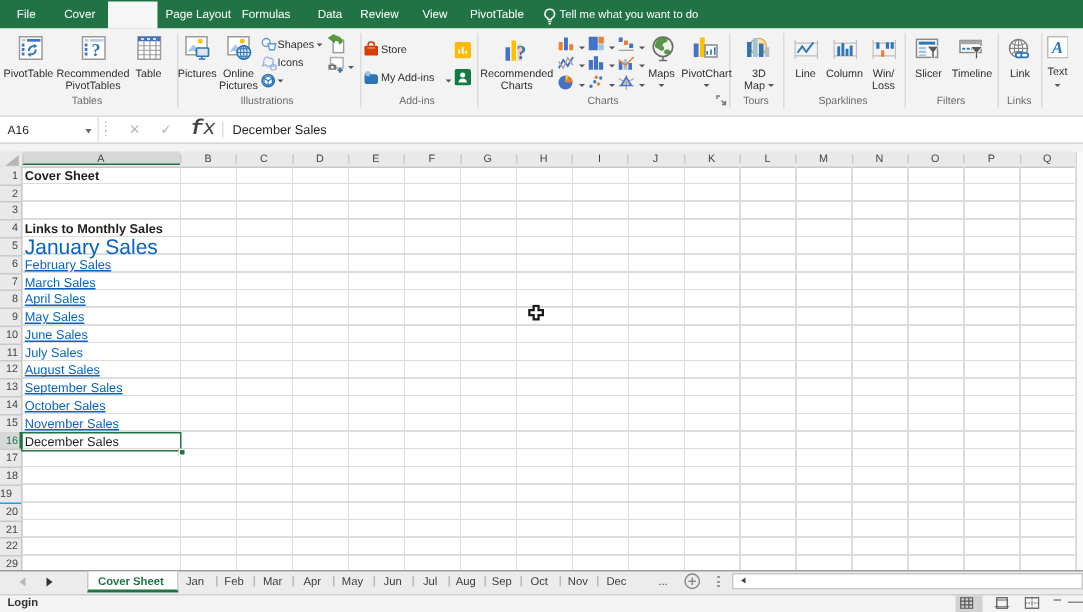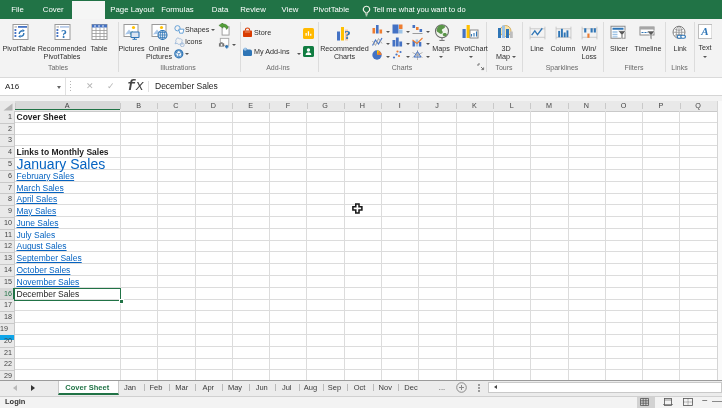--- a/index.html
+++ b/index.html
@@ -350,21 +350,21 @@
 <div class="a" style="left:0;top:205.12px;width:12.0px;height:11.79px;line-height:11.79px;font-size:7.2px;color:#444;text-align:right;padding-right:2px;border-bottom:1px solid #c9c9c9;box-sizing:content-box">9</div>
 <div class="a" style="left:0;top:216.90999999999997px;width:12.0px;height:11.79px;line-height:11.79px;font-size:7.2px;color:#444;text-align:right;padding-right:2px;border-bottom:1px solid #c9c9c9;box-sizing:content-box">10</div>
 <div class="a" style="left:0;top:228.7px;width:12.0px;height:11.79px;line-height:11.79px;font-size:7.2px;color:#444;text-align:right;padding-right:2px;border-bottom:1px solid #c9c9c9;box-sizing:content-box">11</div>
 <div class="a" style="left:0;top:240.49px;width:12.0px;height:11.79px;line-height:11.79px;font-size:7.2px;color:#444;text-align:right;padding-right:2px;border-bottom:1px solid #c9c9c9;box-sizing:content-box">12</div>
 <div class="a" style="left:0;top:252.27999999999997px;width:12.0px;height:11.79px;line-height:11.79px;font-size:7.2px;color:#444;text-align:right;padding-right:2px;border-bottom:1px solid #c9c9c9;box-sizing:content-box">13</div>
 <div class="a" style="left:0;top:264.07px;width:12.0px;height:11.79px;line-height:11.79px;font-size:7.2px;color:#444;text-align:right;padding-right:2px;border-bottom:1px solid #c9c9c9;box-sizing:content-box">14</div>
 <div class="a" style="left:0;top:275.86px;width:12.0px;height:11.79px;line-height:11.79px;font-size:7.2px;color:#444;text-align:right;padding-right:2px;border-bottom:1px solid #c9c9c9;box-sizing:content-box">15</div>
 <div class="a" style="left:0;top:287.65px;width:12.0px;height:11.79px;background:#d8d8d8;line-height:11.79px;font-size:7.2px;color:#217346;text-align:right;padding-right:2px;border-bottom:1px solid #c9c9c9;box-sizing:content-box">16</div>
 <div class="a" style="left:0;top:299.44px;width:12.0px;height:11.79px;line-height:11.79px;font-size:7.2px;color:#444;text-align:right;padding-right:2px;border-bottom:1px solid #c9c9c9;box-sizing:content-box">17</div>
 <div class="a" style="left:0;top:311.22999999999996px;width:12.0px;height:11.79px;line-height:11.79px;font-size:7.2px;color:#444;text-align:right;padding-right:2px;border-bottom:1px solid #c9c9c9;box-sizing:content-box">18</div>
-<div class="a" style="left:0;top:323.02px;width:12.0px;height:11.79px;line-height:11.79px;font-size:7.2px;color:#444;padding-right:2px;border-bottom:5px solid #0ea5e9;box-sizing:content-box">19</div>
+<div class="a" style="left:0;top:323.02px;width:12.0px;height:11.79px;line-height:11.79px;font-size:7.2px;color:#444;padding-right:2px;border-bottom:1px solid #0ea5e9;box-sizing:content-box">19</div>
 <div class="a" style="left:0;top:334.81px;width:12.0px;height:11.79px;line-height:11.79px;font-size:7.2px;color:#444;text-align:right;padding-right:2px;border-bottom:1px solid #c9c9c9;box-sizing:content-box">20</div>
 <div class="a" style="left:0;top:346.59999999999997px;width:12.0px;height:11.79px;line-height:11.79px;font-size:7.2px;color:#444;text-align:right;padding-right:2px;border-bottom:1px solid #c9c9c9;box-sizing:content-box">21</div>
 <div class="a" style="left:0;top:358.39px;width:12.0px;height:11.79px;line-height:11.79px;font-size:7.2px;color:#444;text-align:right;padding-right:2px;border-bottom:1px solid #c9c9c9;box-sizing:content-box">22</div>
 <div class="a" style="left:0;top:370.18px;width:12.0px;height:11.79px;line-height:11.79px;font-size:7.2px;color:#444;text-align:right;padding-right:2px;border-bottom:1px solid #c9c9c9;box-sizing:content-box">29</div>
 <div class="a" style="left:13.0px;top:287.65px;width:1.5px;height:11.79px;background:#217346"></div>
 <div class="a" style="left:14.5px;top:110.8px;width:702.0px;height:269.2px;background:repeating-linear-gradient(to bottom,transparent 0 10.79px,#dcdcdc 10.79px 11.79px)"></div>
 <div class="a" style="left:120.0px;top:110.8px;width:596.5px;height:269.2px;background:repeating-linear-gradient(to right,#dcdcdc 0 1px,transparent 1px 37.3px)"></div>
 <div class="a" style="left:16.5px;top:110.8px;height:11.79px;line-height:12.79px;font-size:8.5px;font-weight:bold;color:#1e1e1e;white-space:nowrap">Cover Sheet</div>
 <div class="a" style="left:16.5px;top:146.17px;height:11.79px;line-height:12.79px;font-size:8.5px;font-weight:bold;color:#1e1e1e;white-space:nowrap">Links to Monthly Sales</div>
 <div class="a" style="left:16.5px;top:157.95999999999998px;height:11.79px;line-height:12.79px;font-size:14px;color:#0563c1;white-space:nowrap">January Sales</div>

